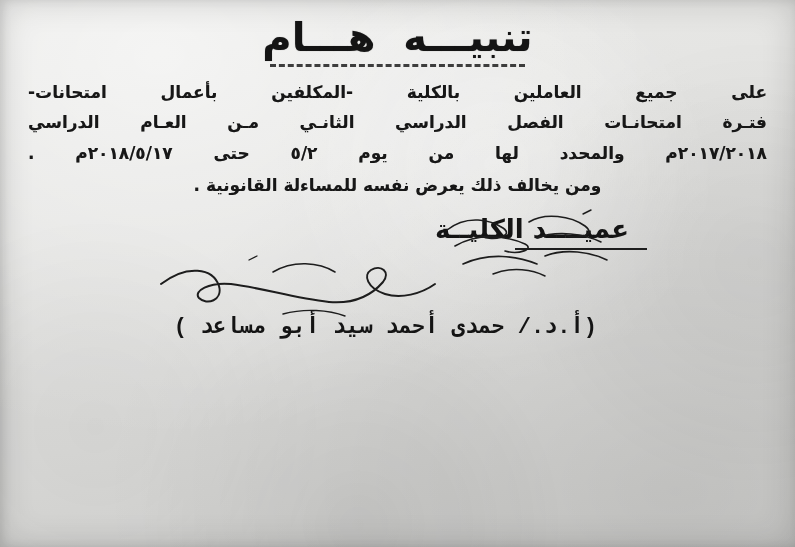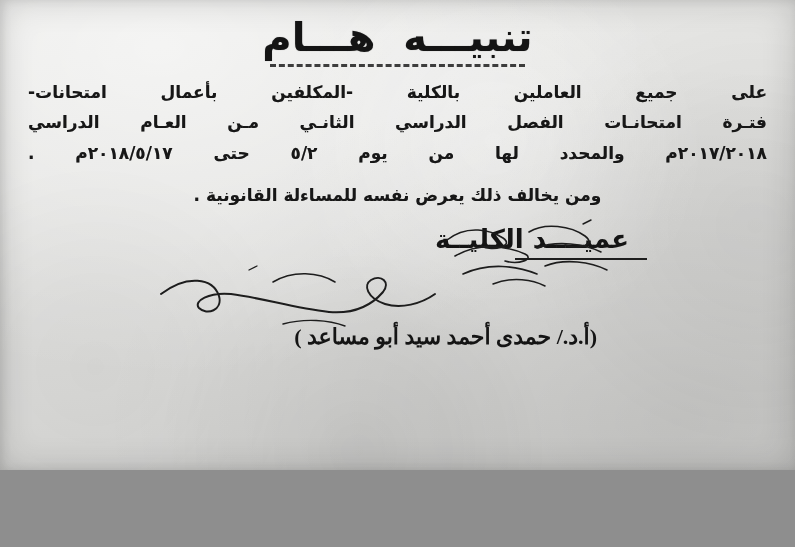--- a/index.html
+++ b/index.html
@@ -10,21 +10,21 @@
     width: 795px;
     height: 547px;
     overflow: hidden;
     background: #8e8e8e;
     font-family: "DejaVu Sans", sans-serif;
   }
 
   #notice-sheet {
     position: relative;
     width: 795px;
-    height: 470px;
+    height: 547px;
     background:
       radial-gradient(ellipse at 20% 10%, rgba(255,255,255,0.55) 0%, rgba(255,255,255,0) 55%),
       radial-gradient(ellipse at 85% 90%, rgba(0,0,0,0.10) 0%, rgba(0,0,0,0) 60%),
       linear-gradient(172deg, #e9e9e7 0%, #e3e3e1 35%, #dcdcda 70%, #d2d2d0 100%);
     box-sizing: border-box;
     overflow: hidden;
   }
 
   
   .paper-grain {
@@ -90,21 +90,21 @@
   }
 
   .body-line {
     display: block;
     white-space: nowrap;
   }
 
   .closing-line {
     text-align: center;
     text-align-last: center;
-    margin-top: 12px;
+    margin-top: 2px;
   }
 
   
   .signature-area {
     position: relative;
     margin-top: 14px;
     height: 128px;
   }
 
   #signer-title {
@@ -123,21 +123,21 @@
     top: 34px;
     width: 132px;
     height: 0;
     border-top: 2.5px solid #1d1d1d;
   }
 
   #signer-name {
     position: absolute;
     right: 176px;
     bottom: 2px;
-    font-family: Liberation Serif, serif;
+    font-family: Liberation Mono, monospace;
     font-weight: bold;
     font-size: 22px;
     color: #141414;
     white-space: nowrap;
     margin-left: 10px;
   }
 
   
   .ink {
     position: absolute;

